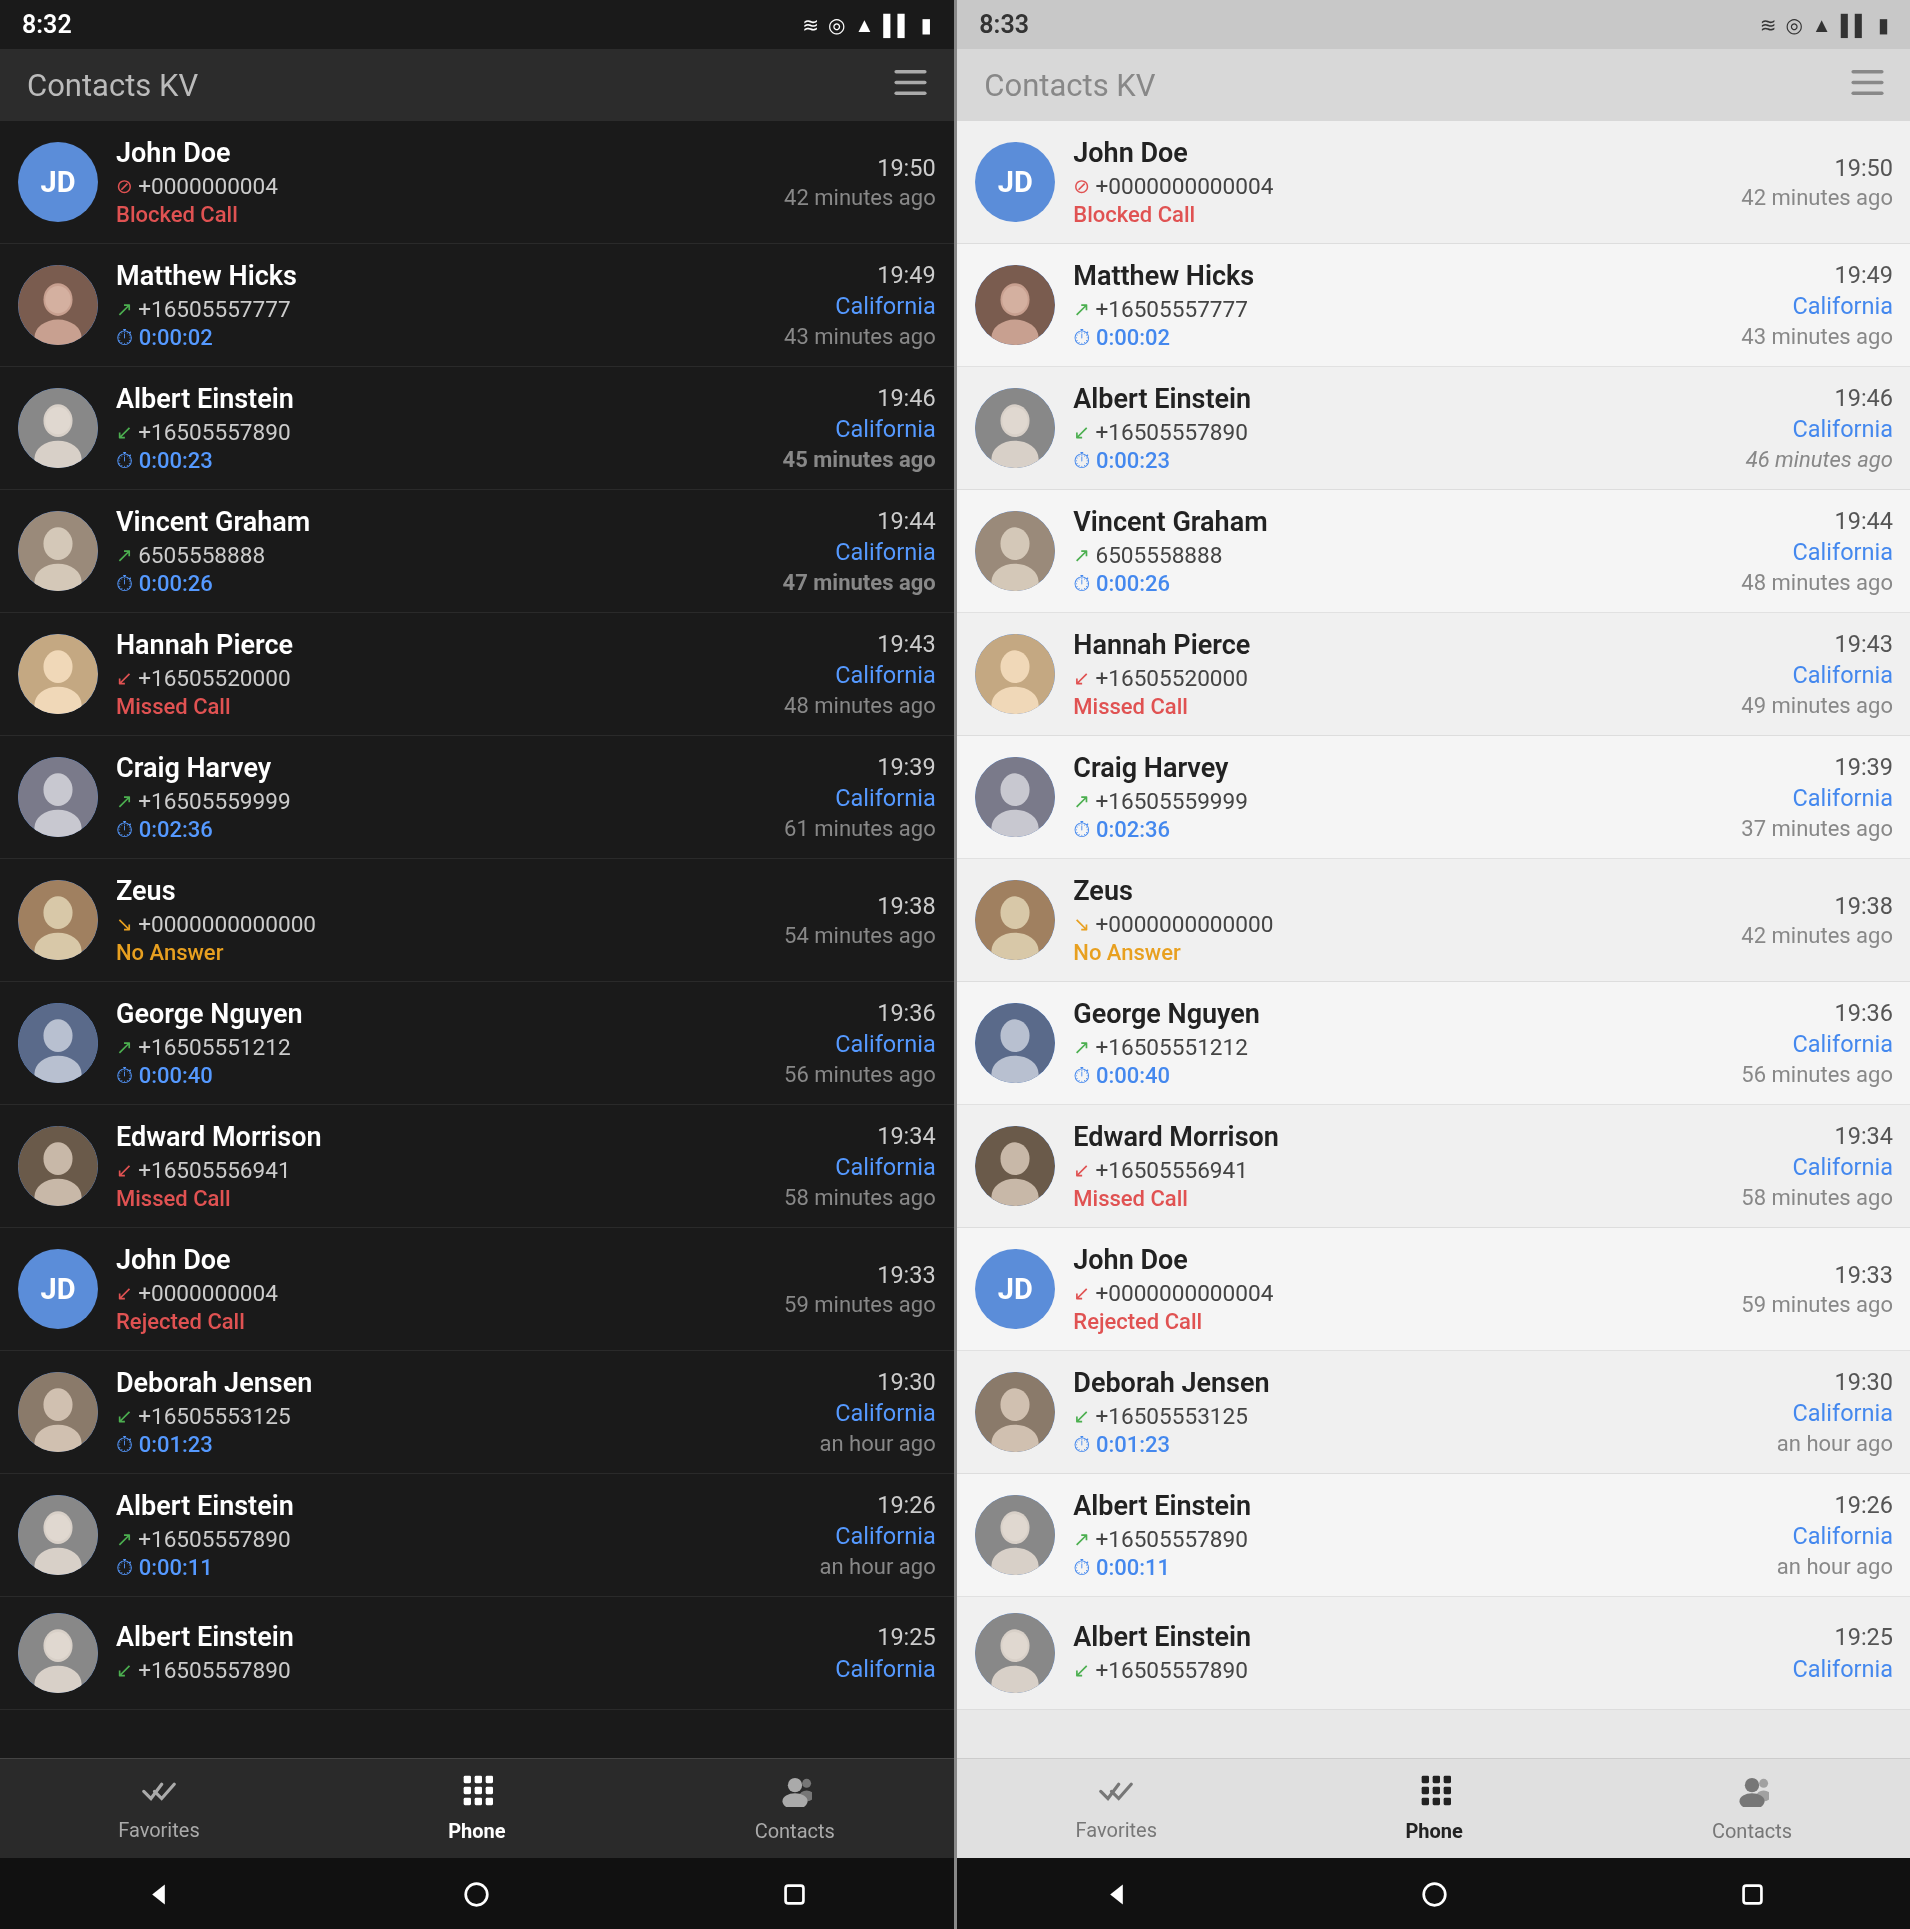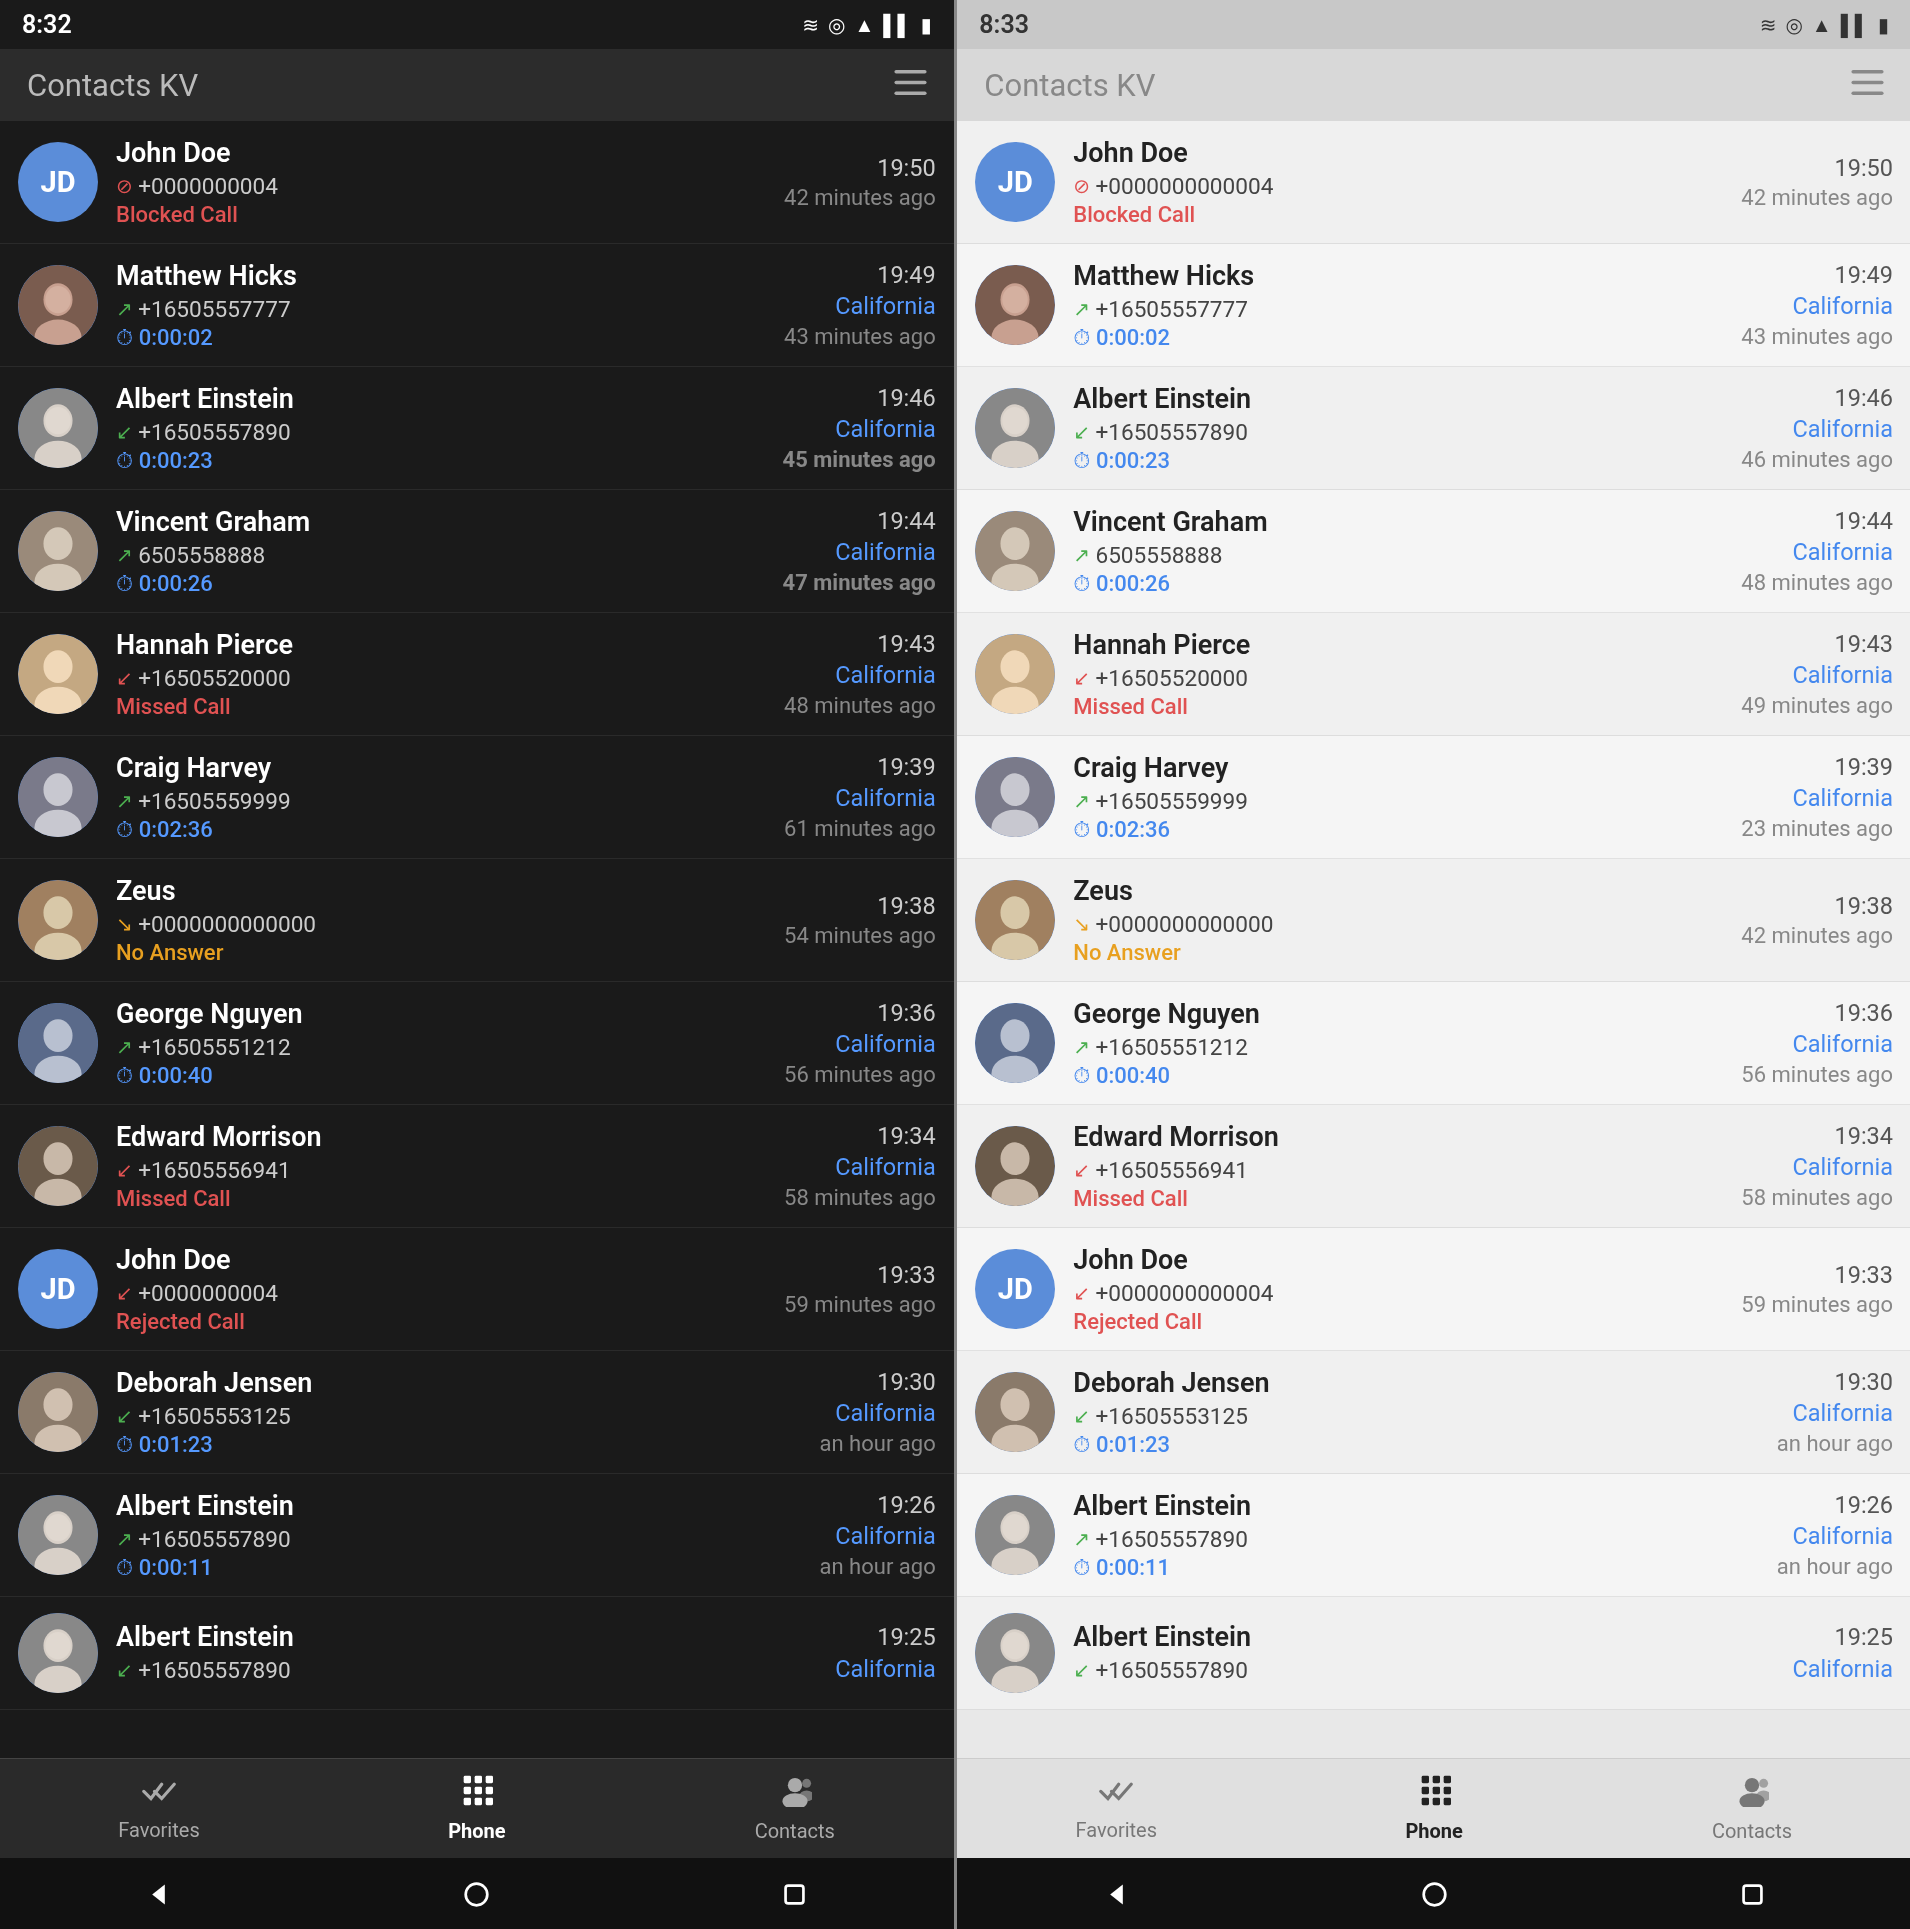--- a/index.html
+++ b/index.html
@@ -644,21 +644,21 @@
         <div class="contact-name" style="color:#222;">Albert Einstein</div>
         <div class="call-detail-row">
           <span class="call-icon"><span style="color:#4caf50;font-size:20px;">↙</span></span>
           <span class="call-number" style="color:#444;">+16505557890</span>
         </div>
         <div><span class="call-status-row" style="color:#4488ee;">⏱ 0:00:23</span></div>
       </div>
       <div class="call-meta">
         <div class="call-time" style="color:#555;">19:46</div>
         <div class="call-location location-california" style="color:#4488ee;">California</div>
-        <div class="call-ago" style="color:#888;">46 minutes ago</div>
+        <div class="call-ago" style="color:#888;font-style:italic;">46 minutes ago</div>
       </div>
     </div>
       <div class="call-item">
       <div class="avatar">
           <svg viewBox="0 0 88 88" width="80" height="80">
             <circle cx="44" cy="44" r="44" fill="#9a8a7a"></circle>
             <ellipse cx="44" cy="36" rx="16" ry="18" fill="#d4c8b8"></ellipse>
             <ellipse cx="44" cy="78" rx="26" ry="20" fill="#d4c8b8"></ellipse>
           </svg>
         </div>
@@ -710,21 +710,21 @@
         <div class="contact-name" style="color:#222;">Craig Harvey</div>
         <div class="call-detail-row">
           <span class="call-icon"><span style="color:#4caf50;font-size:20px;">↗</span></span>
           <span class="call-number" style="color:#444;">+16505559999</span>
         </div>
         <div><span class="call-status-row" style="color:#4488ee;">⏱ 0:02:36</span></div>
       </div>
       <div class="call-meta">
         <div class="call-time" style="color:#555;">19:39</div>
         <div class="call-location location-california" style="color:#4488ee;">California</div>
-        <div class="call-ago" style="color:#888;">23 minutes ago</div>
+        <div class="call-ago" style="color:#888;">37 minutes ago</div>
       </div>
     </div>
       <div class="call-item">
       <div class="avatar">
           <svg viewBox="0 0 88 88" width="80" height="80">
             <circle cx="44" cy="44" r="44" fill="#a08060"></circle>
             <ellipse cx="44" cy="36" rx="16" ry="18" fill="#d8c8a8"></ellipse>
             <ellipse cx="44" cy="78" rx="26" ry="20" fill="#d8c8a8"></ellipse>
           </svg>
         </div>

